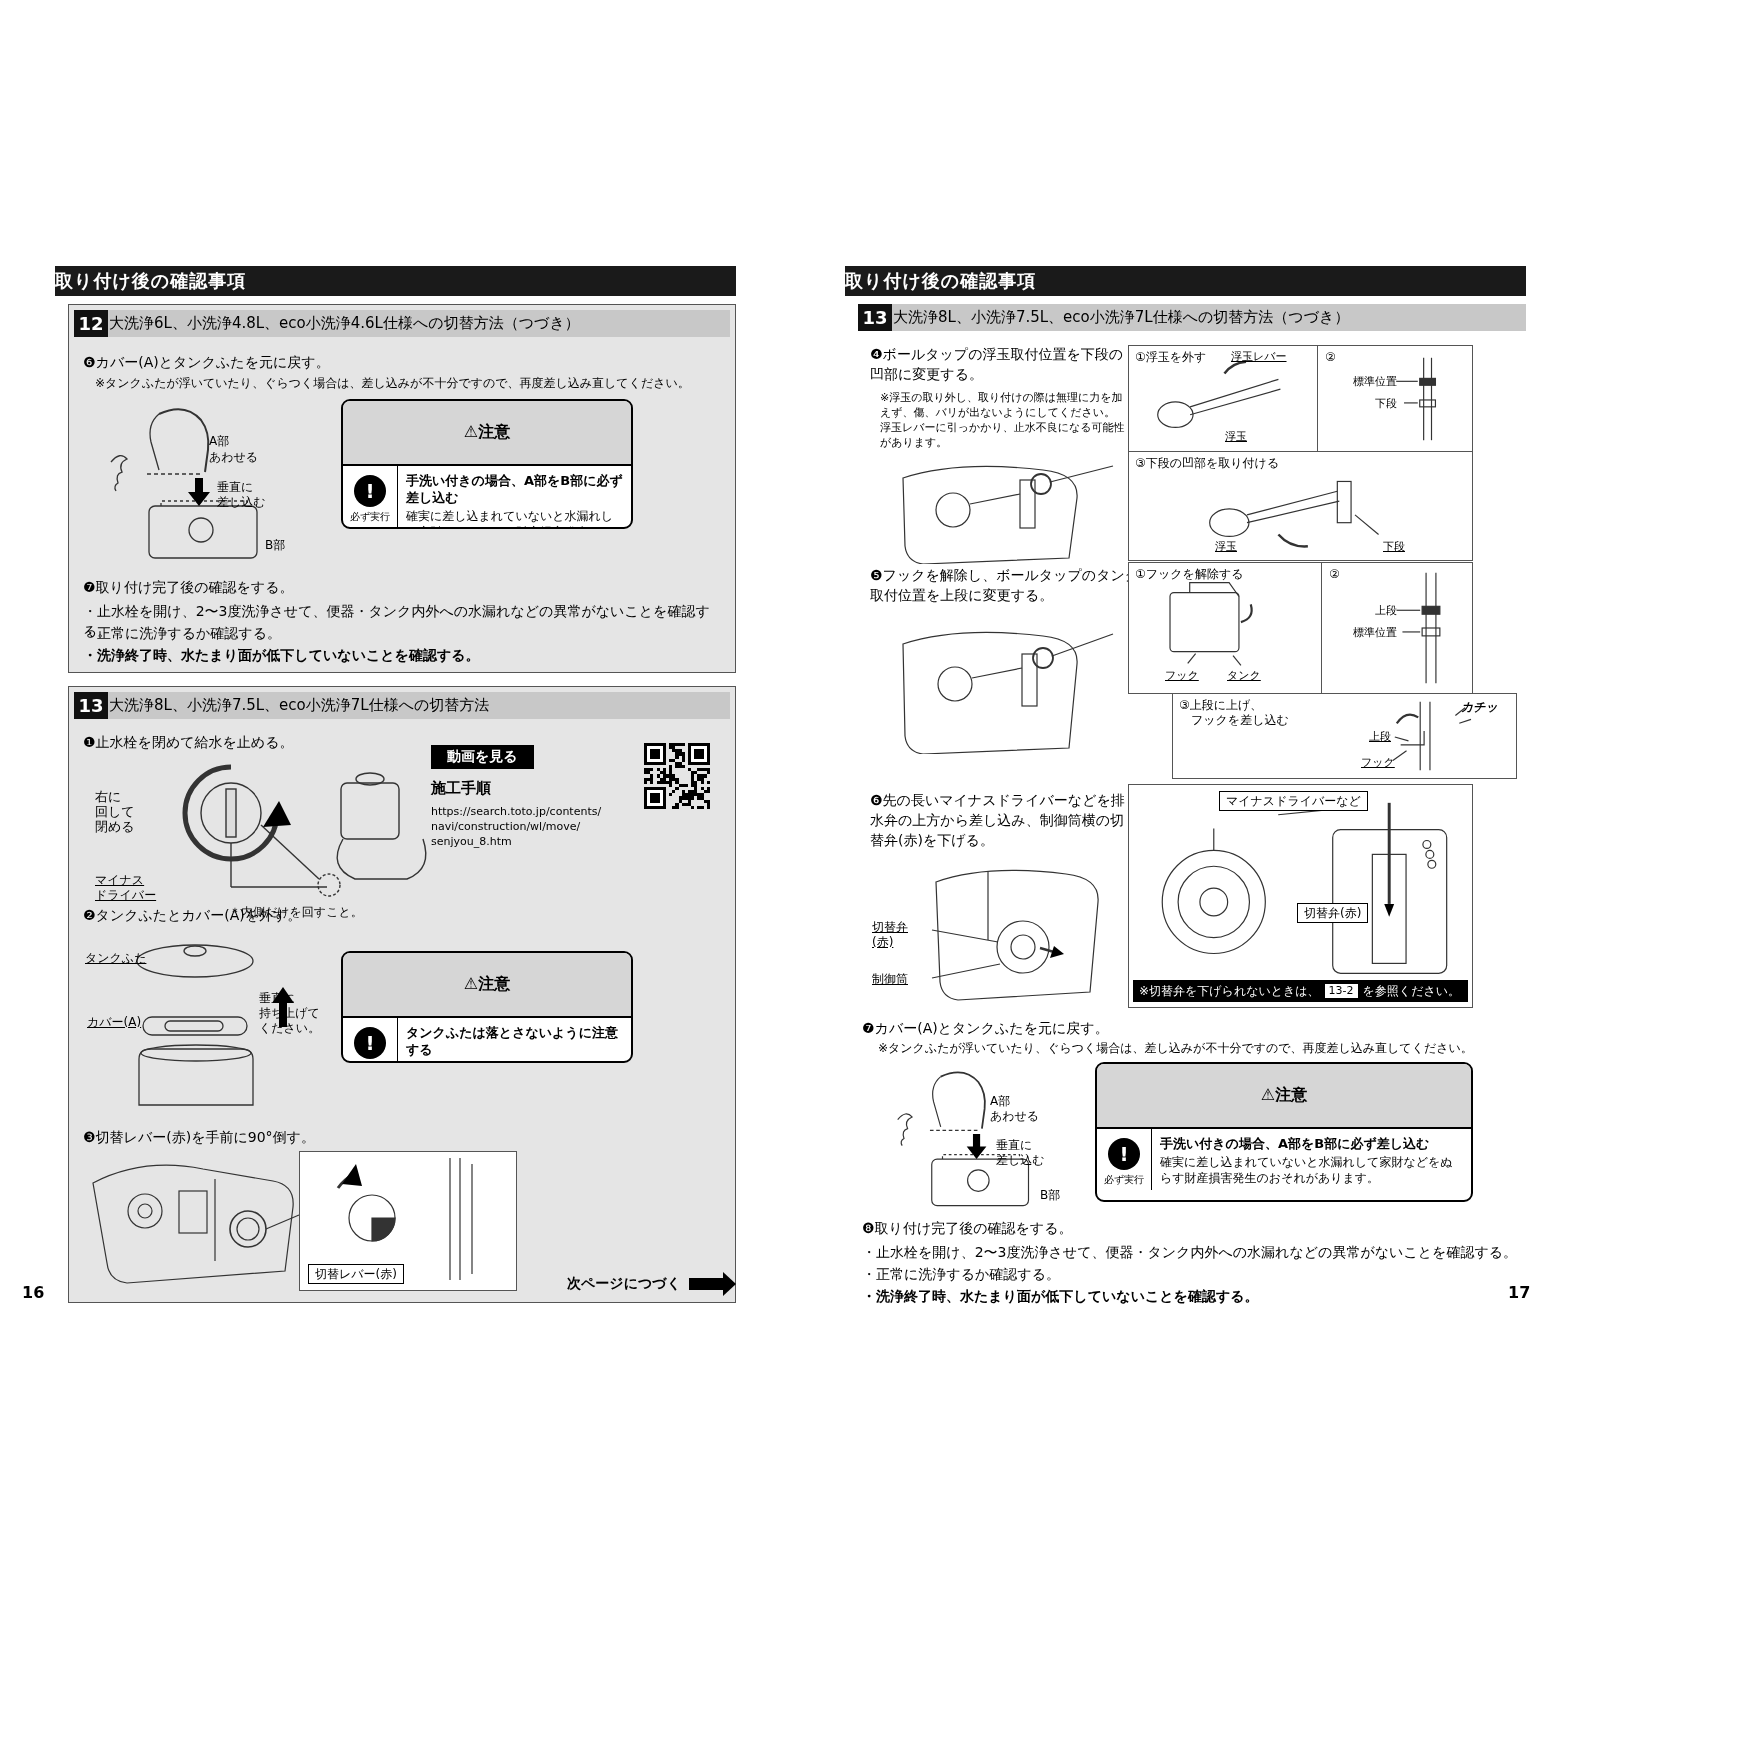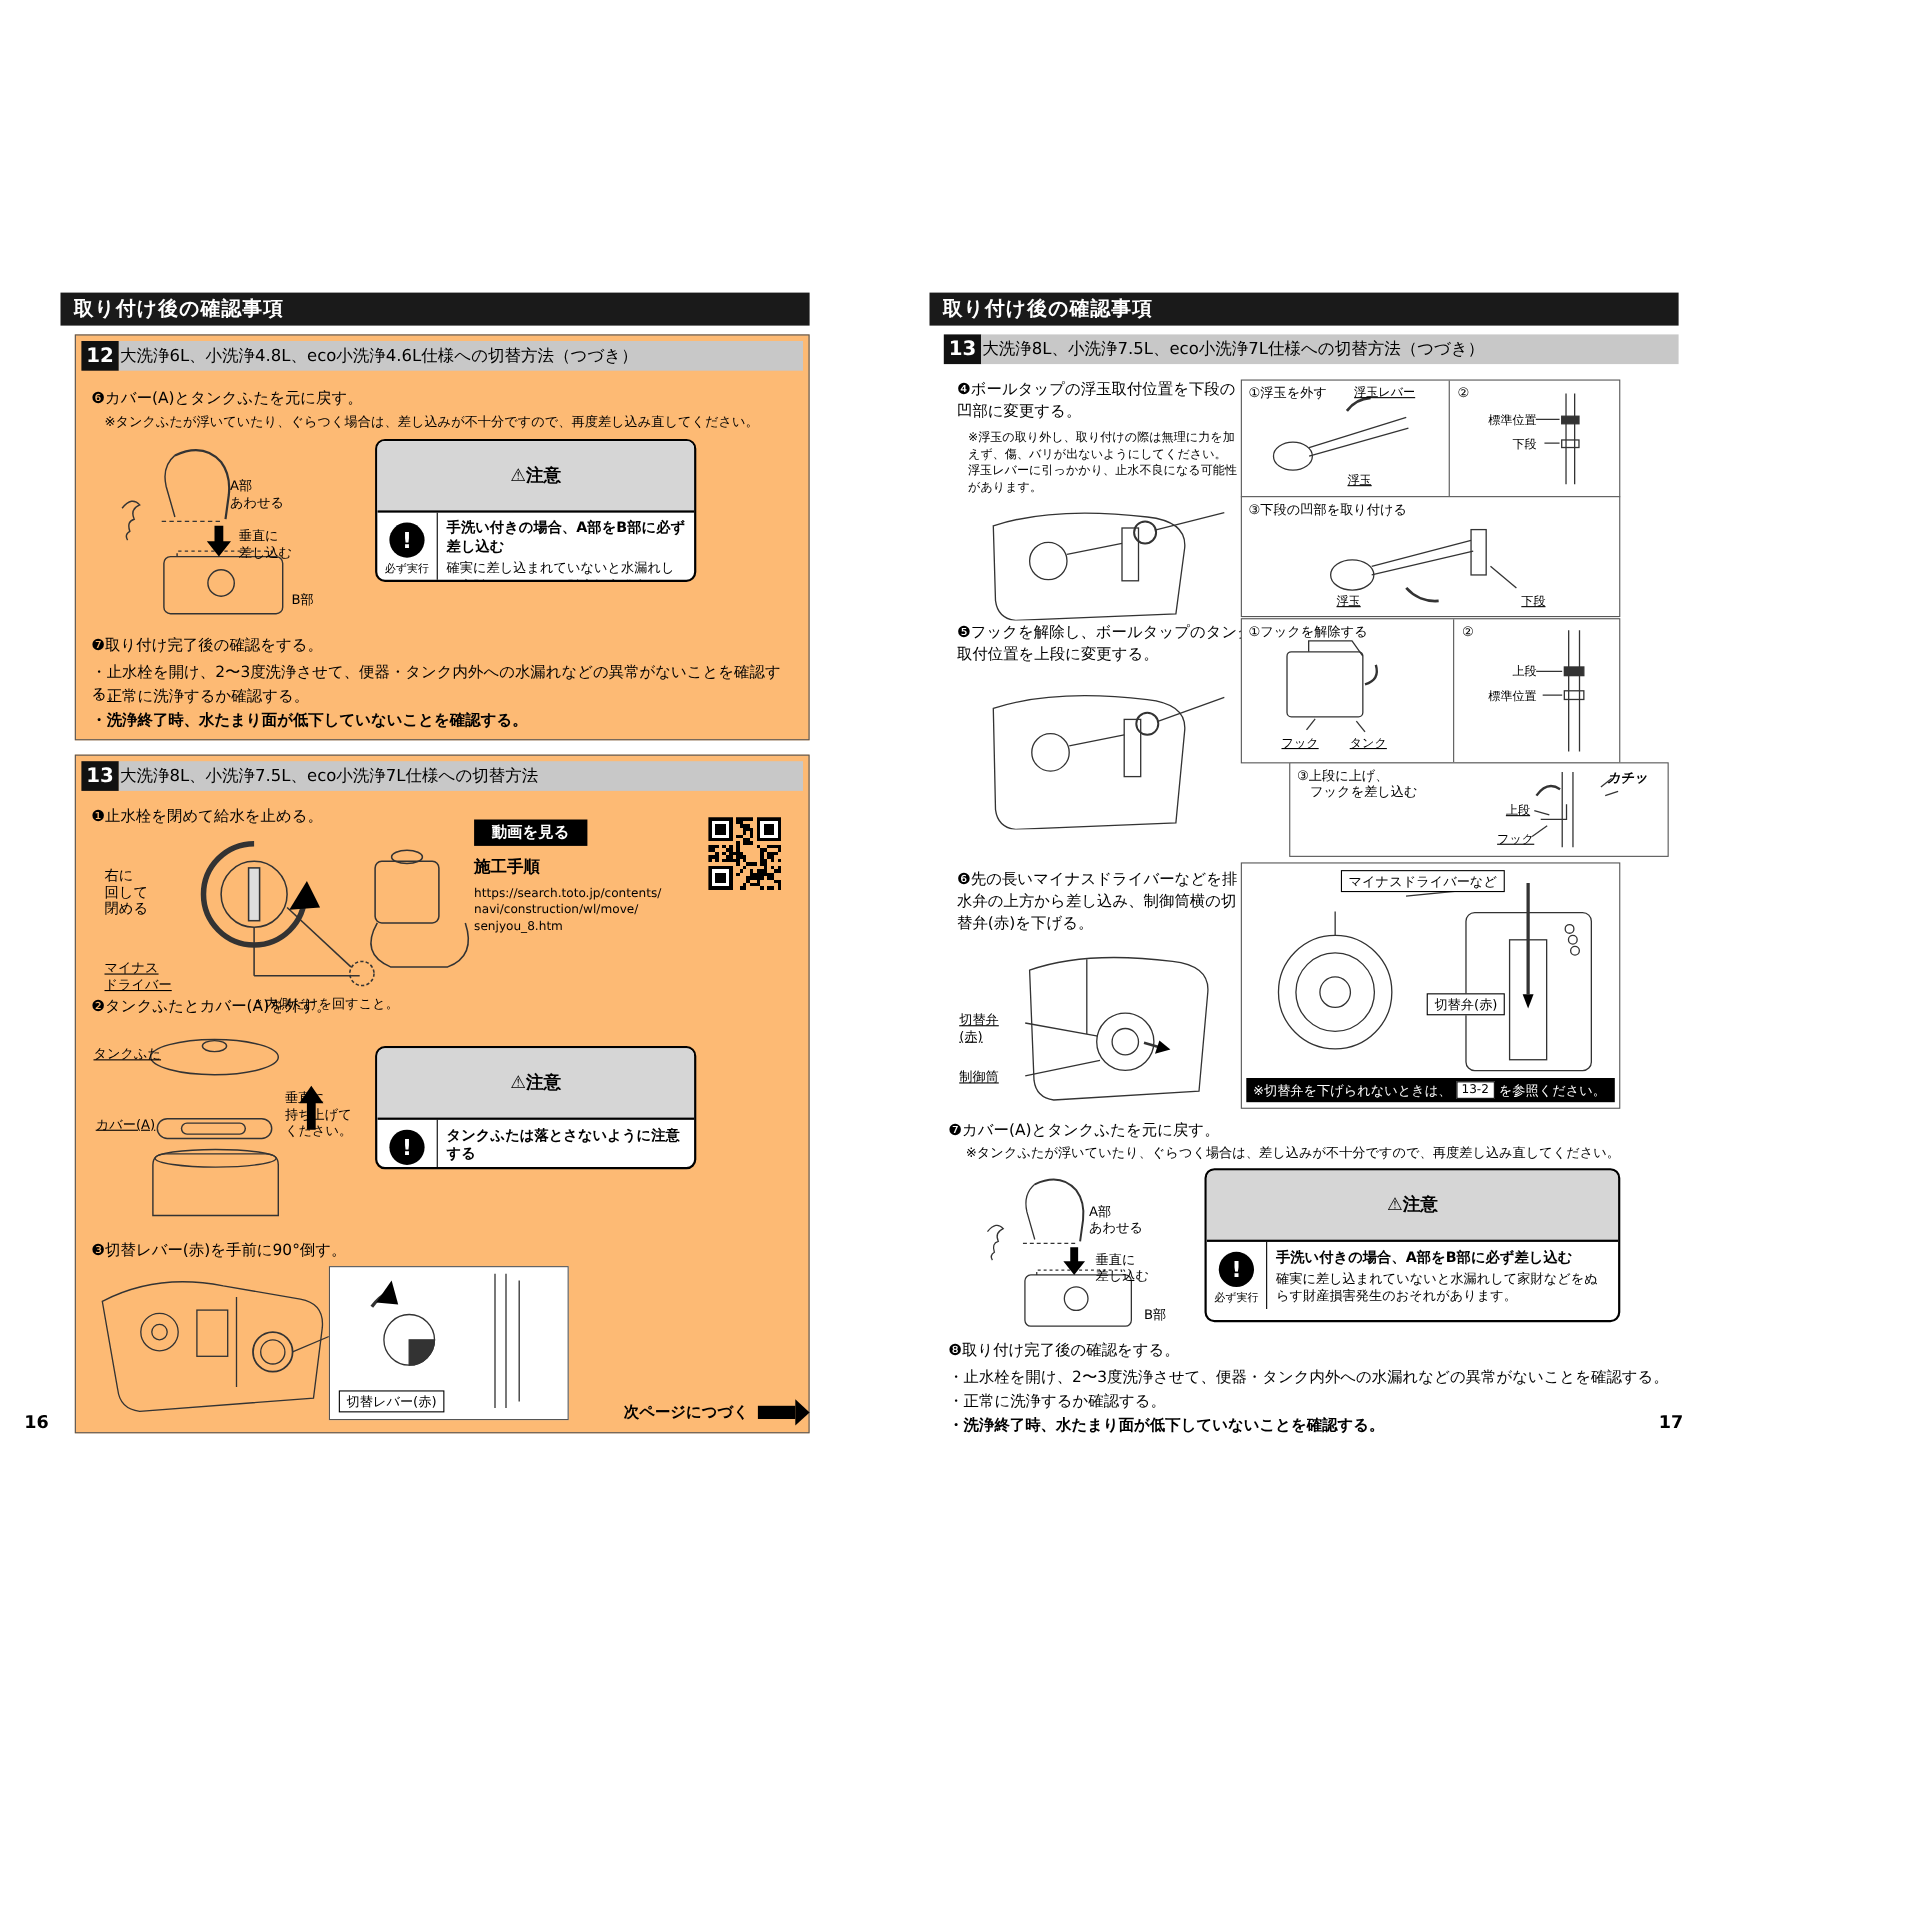--- a/index.html
+++ b/index.html
@@ -1,22 +1,22 @@
 <!DOCTYPE html>
 <html><head>
 <meta charset="utf-8">
 <style>
   * { margin:0; padding:0; box-sizing:border-box; }
   html,body { background:#fff; }
   body { width:1754px; height:1754px; font-family:"DejaVu Sans","Liberation Sans",sans-serif; color:#000; }
   .canvas { position:relative; width:1754px; height:1754px; background:#fff; overflow:hidden; }
   .abs { position:absolute; }
   .absfill { position:absolute; left:0; top:0; width:100%; height:100%; }
-  .page-bar { background:#1a1a1a; color:#fff; font-weight:bold; font-size:18px; line-height:30px; height:30px; padding-left:12px; letter-spacing:1px; }
-  .sec-box { border:1px solid #555; background:#fdba74; position:absolute; }
+  .page-bar { background:#1a1a1a; color:#fff; font-weight:bold; font-size:18px; line-height:30px; height:30px; letter-spacing:1px; }
+  .sec-box { border:1px solid #555; background:#e5e5e5; position:absolute; }
   .sec-head { display:flex; align-items:stretch; margin:5px; height:27px; }
   .sec-num { width:34px; background:#111; color:#fff; font-weight:bold; font-size:18px; display:flex; align-items:center; justify-content:center; }
   .sec-title { flex:1; background:#c8c8c8; font-size:15px; display:flex; align-items:center; padding-left:1px; }
   .step { font-size:14px; line-height:20px; }
   .note { font-size:12px; line-height:16px; }
   .tiny { font-size:11px; line-height:15px; }
   .bold { font-weight:bold; }
   .pre { white-space:pre-line; }
   .lbl-u { text-decoration:underline; }
   .dlabel { position:absolute; font-size:12px; line-height:15px; white-space:pre-line; }

